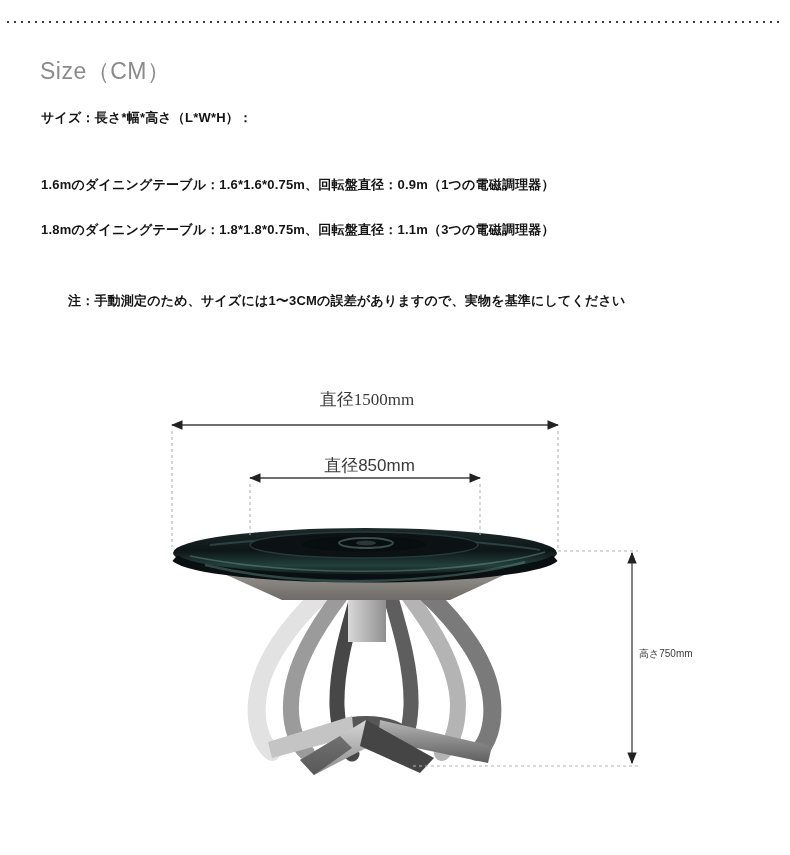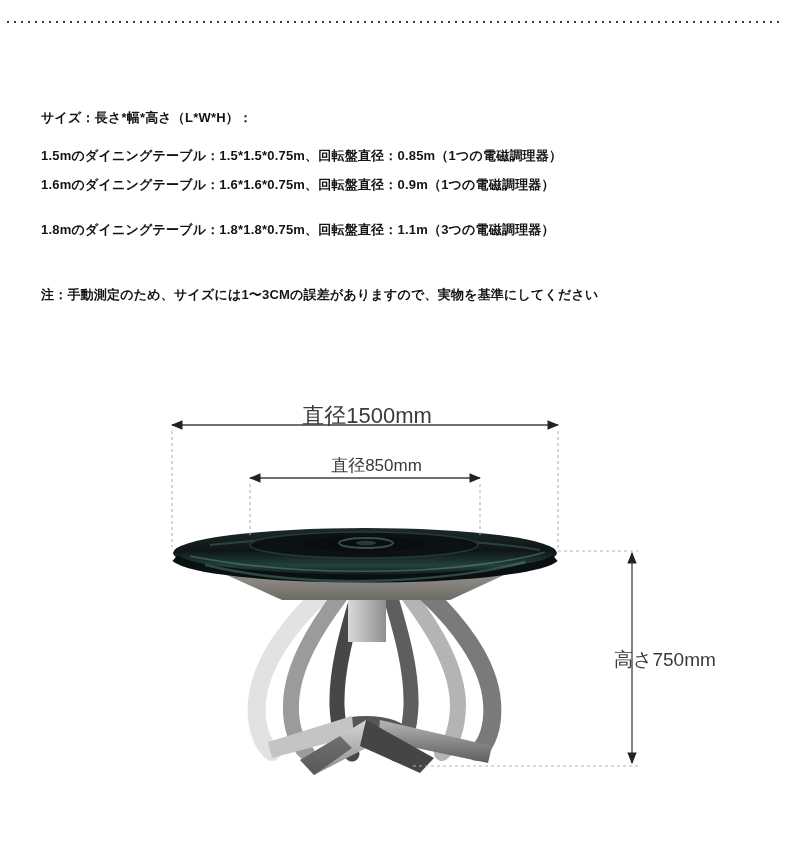--- a/index.html
+++ b/index.html
@@ -22,41 +22,41 @@
 
   .spec{
     position:absolute;left:41px;
     font-size:13px;font-weight:700;color:#141414;letter-spacing:.2px;
     white-space:nowrap;
   }
   .subtitle{top:109px;}
   .spec-line-1{top:147px;}
   .spec-line-2{top:176px;}
   .spec-line-3{top:221px;}
-  .note{top:286px;}
+  .note{top:292px;margin-left:27px;}
 
   .dim-label{
     position:absolute;color:#3a3a3a;font-weight:400;white-space:nowrap;
   }
-  .label-outer{left:272px;top:401px;width:190px;text-align:center;font-size:22px;}
-  .label-turntable{left:284px;top:454px;width:185px;text-align:center;font-size:17px;}
-  .label-height{left:614px;top:647px;font-size:19px;}
+  .label-outer{left:272px;top:388px;width:190px;text-align:center;font-size:17px;font-family:Liberation Serif, serif;}
+  .label-turntable{left:277px;top:454px;width:185px;text-align:center;font-size:17px;}
+  .label-height{left:639px;top:647px;font-size:10px;}
 
   svg.diagram{position:absolute;left:0;top:0;width:790px;height:855px;}
 </style>
 </head>
 <body>
 
 <div class="page">
 
   <div class="dotted-top"></div>
 
+  <div class="heading">Size（CM）</div>
 
   <div class="spec subtitle">サイズ：長さ*幅*高さ（L*W*H）：</div>
-  <div class="spec spec-line-1">1.5mのダイニングテーブル：1.5*1.5*0.75m、回転盤直径：0.85m（1つの電磁調理器）</div>
   <div class="spec spec-line-2">1.6mのダイニングテーブル：1.6*1.6*0.75m、回転盤直径：0.9m（1つの電磁調理器）</div>
   <div class="spec spec-line-3">1.8mのダイニングテーブル：1.8*1.8*0.75m、回転盤直径：1.1m（3つの電磁調理器）</div>
   <div class="spec note">注：手動測定のため、サイズには1〜3CMの誤差がありますので、実物を基準にしてください</div>
 
   <svg class="diagram" viewBox="0 0 790 855">
     <defs>
       <marker id="arr" viewBox="0 0 10 10" refX="9" refY="5" markerWidth="9" markerHeight="9" orient="auto-start-reverse">
         <path d="M0,1 L10,5 L0,9 Z" fill="#222"></path>
       </marker>
       <linearGradient id="marble" x1="0" y1="0" x2="0" y2="1">

